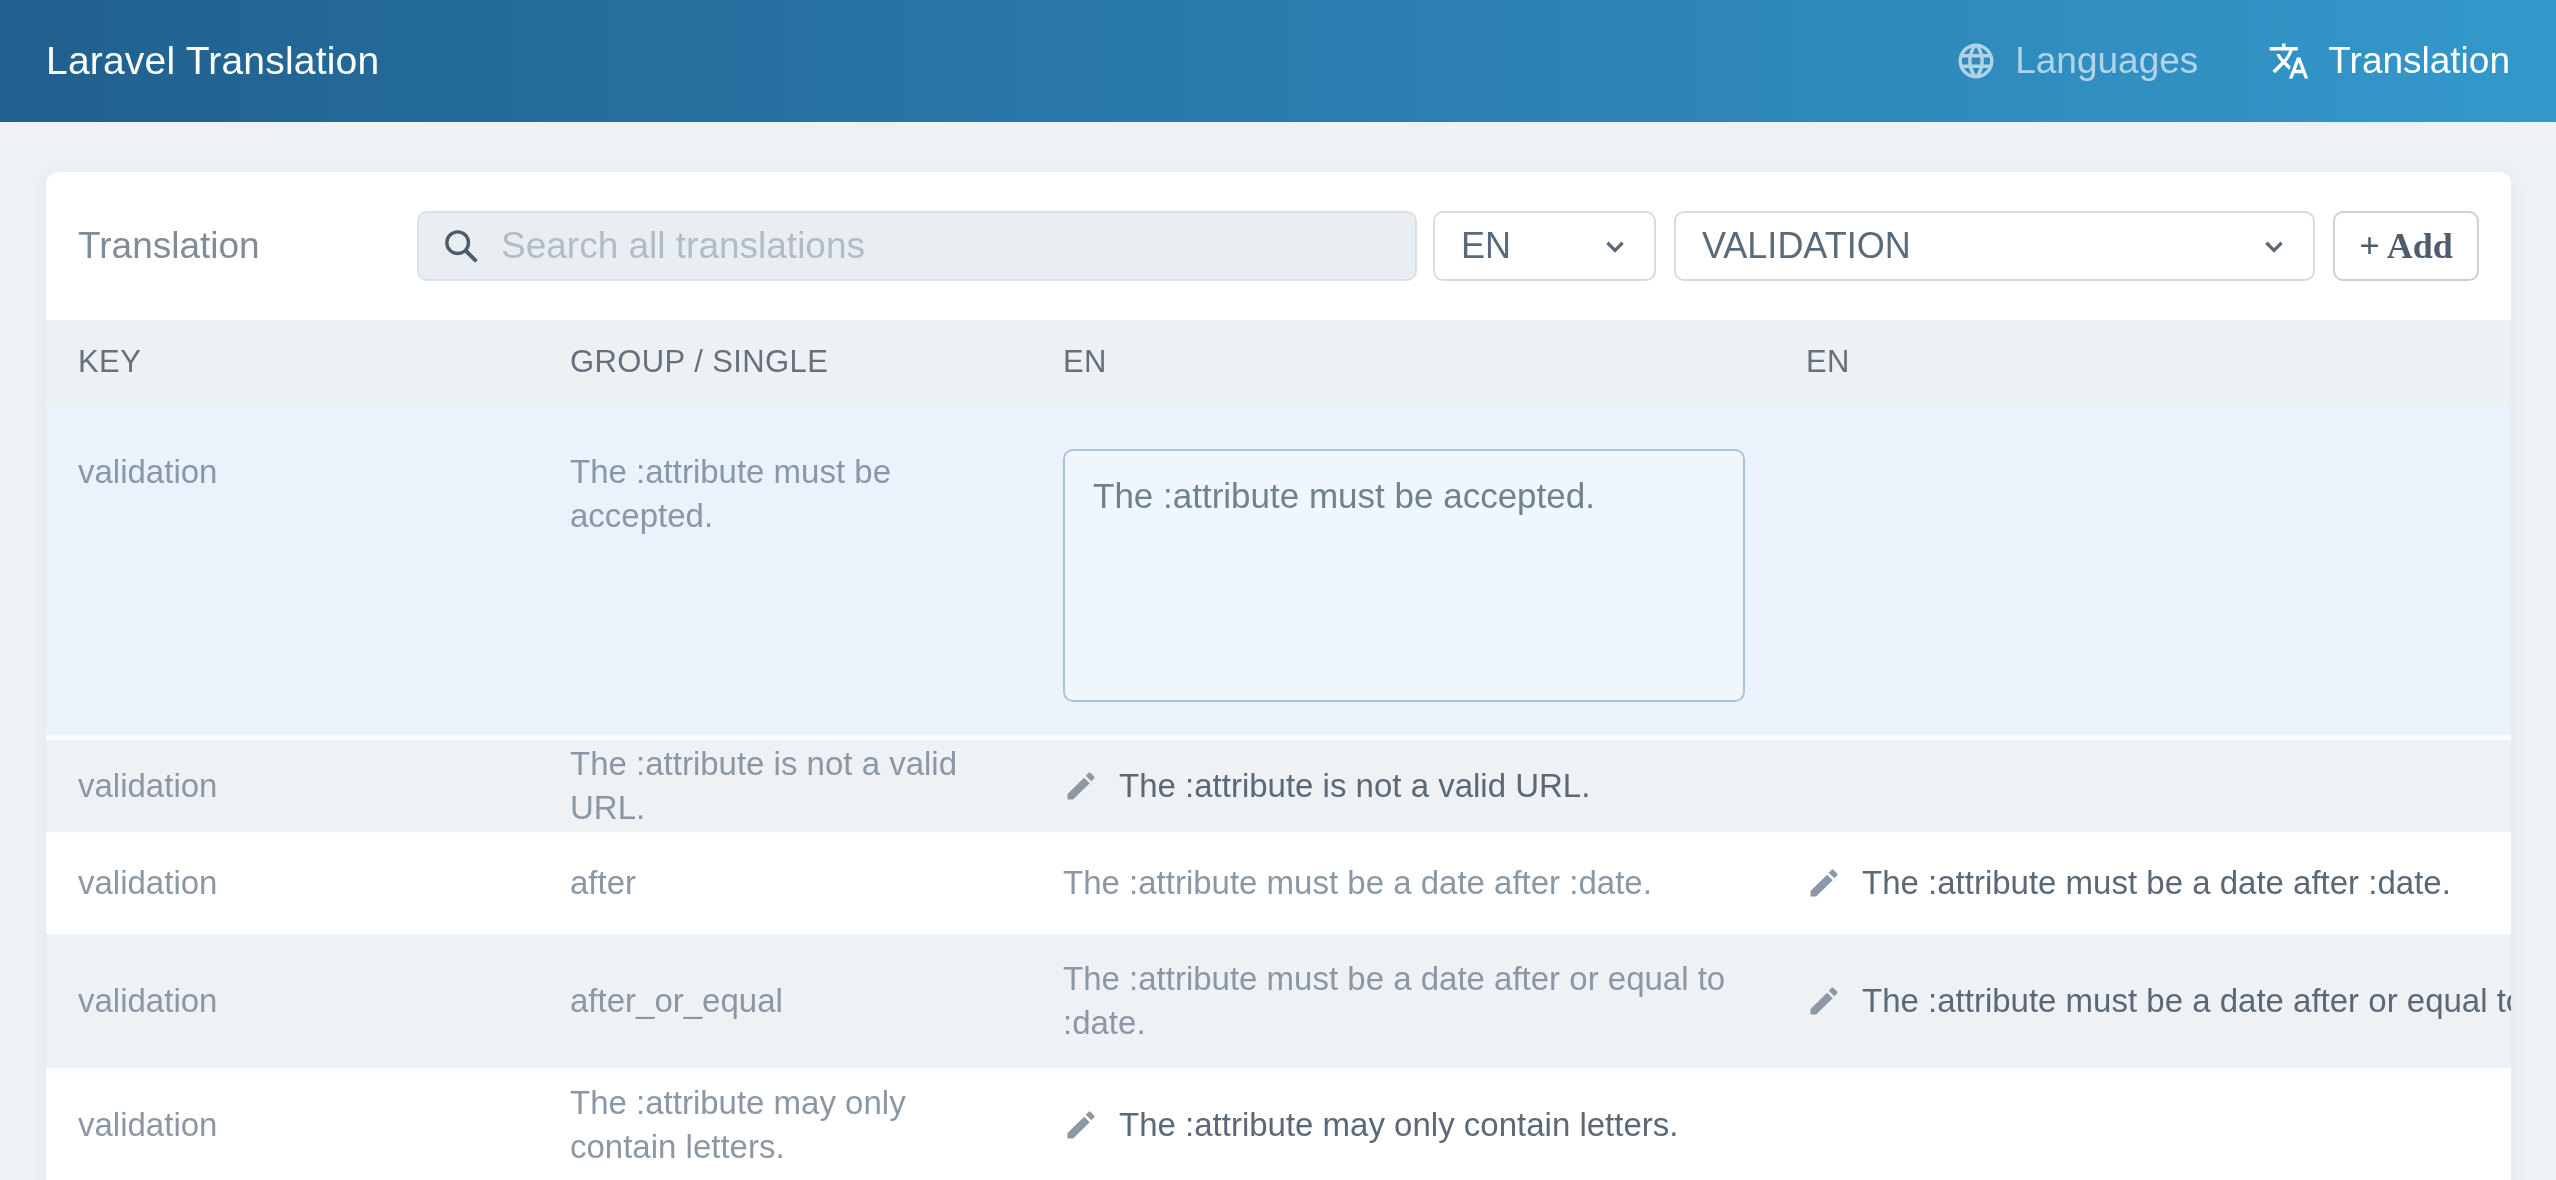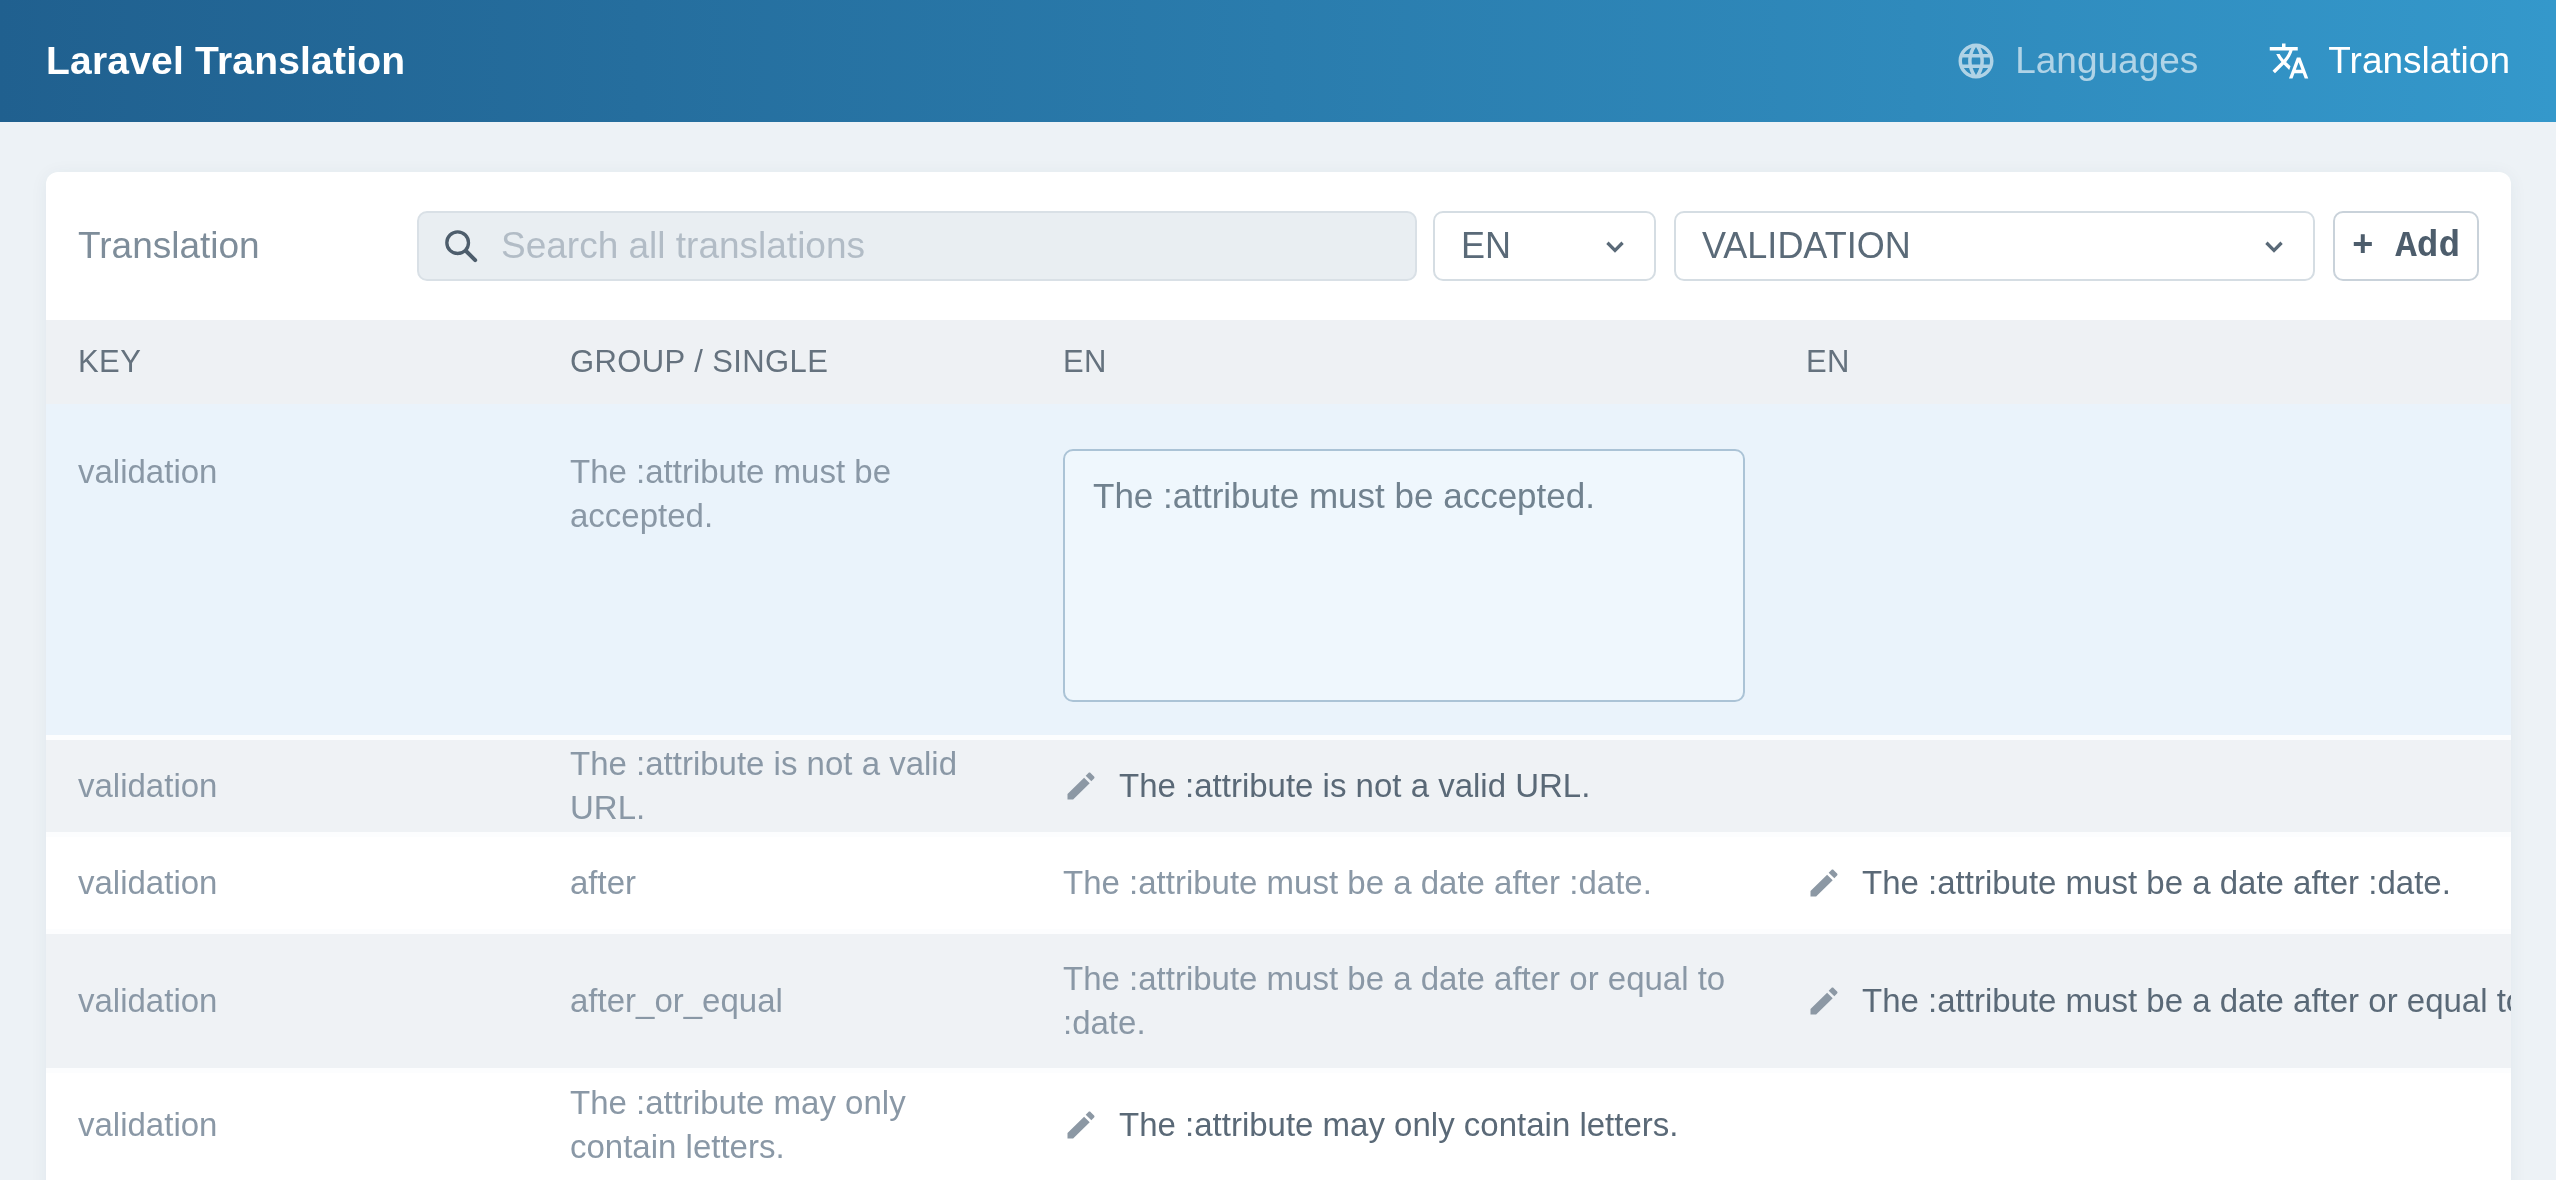--- a/index.html
+++ b/index.html
@@ -13,21 +13,21 @@
   
   .navbar {
     height: 122px;
     background: linear-gradient(to right, #20608f, #3498cb);
     display: flex;
     align-items: center;
     padding: 0 46px;
   }
   .navbar-title {
     font-size: 39px;
-    font-weight: bold;
+    font-weight: normal;
     color: #ffffff;
     letter-spacing: 0.2px;
   }
   .nav-links {
     margin-left: auto;
     display: flex;
     align-items: center;
     gap: 70px;
   }
   .nav-link {
@@ -107,21 +107,21 @@
 
   .add-btn {
     width: 146px;
     height: 70px;
     margin-left: 18px;
     background: #ffffff;
     border: 2px solid #c9d2da;
     border-radius: 10px;
     font-size: 36px;
     font-weight: bold;
-    font-family: Liberation Mono, monospace;
+    font-family: Liberation Serif, serif;
     color: #4d5d6c;
     cursor: pointer;
   }
 
   
   .grid-cols {
     display: grid;
     grid-template-columns: 492px 493px 743px 1fr;
     padding-left: 32px;
   }

